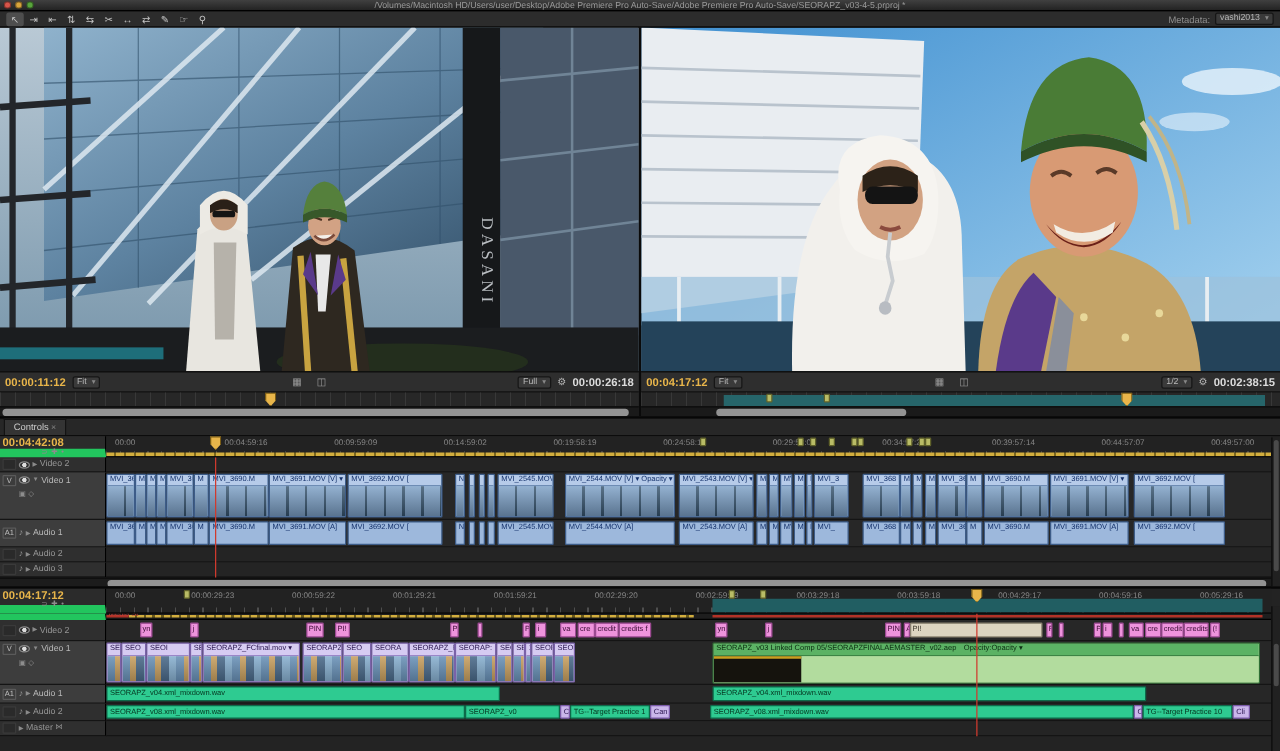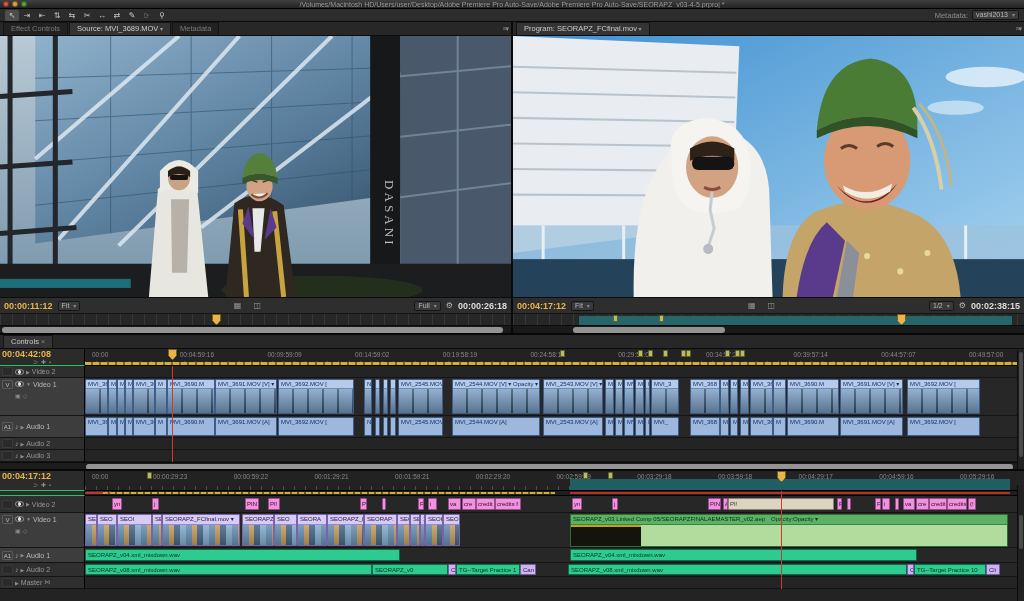--- a/index.html
+++ b/index.html
@@ -43,21 +43,21 @@
   .trange{position:absolute;top:2px;bottom:0;background:#26656a}
   .shield{position:absolute;top:0;width:9px;height:11px;margin-left:-4px;background:#e8b54a;border:1px solid #7a5c14;clip-path:polygon(0 0,100% 0,100% 55%,50% 100%,0 55%);z-index:6}
   .mkr{position:absolute;top:1px;width:5px;height:7px;margin-left:-2px;background:#b9bc66;border:1px solid #60622a;border-radius:1px;z-index:5}
   .mscroll{height:8px;background:#1a1a1a;position:relative;border-top:1px solid #0b0b0b}
   .mthumb{position:absolute;top:1px;height:6px;background:#939393;border-radius:3px}
 
   
   .tl{position:relative;background:#232323;border-top:2px solid #070707}
   .tlgrid{position:relative}
   .rulerrow,.trow,.rrow{display:flex}
-  .rhead{width:85px;background:#2b2b2b;border-right:1px solid #000;border-bottom:1px solid #22c55e;display:flex;flex-direction:column;justify-content:space-between;padding:1px 2px}
+  .rhead{width:85px;background:#2b2b2b;border-right:1px solid #000;border-bottom:7px solid #22c55e;display:flex;flex-direction:column;justify-content:space-between;padding:1px 2px}
   .tl .tc{font-size:9px;line-height:9px}
   .miniicons{display:flex;gap:3px;justify-content:center}
   .mico{font-size:6px;color:#8d8d8d;line-height:7px}
   .rcont{flex:1;position:relative;background:#222;border-bottom:1px solid #000;overflow:hidden}
   .rlabel{position:absolute;top:2px;font-size:6.5px;color:#878787;white-space:nowrap}
   .rticks{position:absolute;left:0;right:0;bottom:0;height:4px;background:repeating-linear-gradient(90deg,#4e4e4e 0 1px,transparent 1px 11px)}
   .workarea{position:absolute;left:0;right:0;bottom:0;height:3px;background:repeating-linear-gradient(90deg,#d2ae3e 0 6px,#7c671e 6px 8px);z-index:2}
   .t2range{position:absolute;top:8px;bottom:0;background:#215e62;z-index:1}
   .thead{width:85px;background:#2f2f2f;border-right:1px solid #000;border-bottom:1px solid #141414;display:flex;align-items:center;gap:2px;padding-left:2px;font-size:7px;color:#969696;overflow:hidden}
   .thead.lit{background:#3d3d3d;color:#b9b9b9}
@@ -128,26 +128,20 @@
   <span class="tspacer"></span>
   <span class="ws-label">Metadata:</span>
   <span class="dd">
       <span>vashi2013</span>
     </span>
 </div>
 
 <div class="monitors">
 
   <div class="mon">
-    <div class="tabs" id="sourceTabs">
-      <span class="tab">Effect Controls</span>
-        <span class="tab active ddcaret">Source: MVI_3689.MOV</span>
-        <span class="tab">Metadata</span>
-        <span class="panel-menu">≡▾</span>
-    </div>
     <div class="frame">
       <svg viewBox="0 0 508 259" preserveAspectRatio="none">
         <defs>
           <linearGradient id="sky1" x1="0" y1="0" x2="0" y2="1">
             <stop offset="0" stop-color="#b9c9d5"></stop>
               <stop offset="1" stop-color="#7795aa"></stop>
           </linearGradient>
           <linearGradient id="glass1" x1="0" y1="0" x2="1" y2="1">
             <stop offset="0" stop-color="#8fb2cc"></stop>
               <stop offset=".5" stop-color="#5d82a0"></stop>
@@ -232,24 +226,20 @@
     <div class="scrub" id="srcScrub">
       <div class="ticksbg"></div>
     <div class="shield" style="left: 216px;"></div>
       </div>
     <div class="mscroll" id="srcScroll">
         <div class="mthumb" style="left: 2px; width: 501px;"></div>
       </div>
   </div>
 
   <div class="mon">
-    <div class="tabs">
-      <span class="tab active ddcaret">Program: SEORAPZ_FCfinal.mov</span>
-      <span class="panel-menu">≡▾</span>
-    </div>
     <div class="frame">
       <svg viewBox="0 0 508 255" preserveAspectRatio="none">
         <defs>
           <linearGradient id="sky2" x1="0" y1="0" x2="1" y2="1">
             <stop offset="0" stop-color="#3f8fd0"></stop>
               <stop offset="1" stop-color="#a8d4f0"></stop>
           </linearGradient>
         </defs>
         <rect width="508" height="255" fill="url(#sky2)"></rect>
         <ellipse cx="470" cy="40" rx="40" ry="10" fill="#eaf4fb" opacity=".8"></ellipse>

